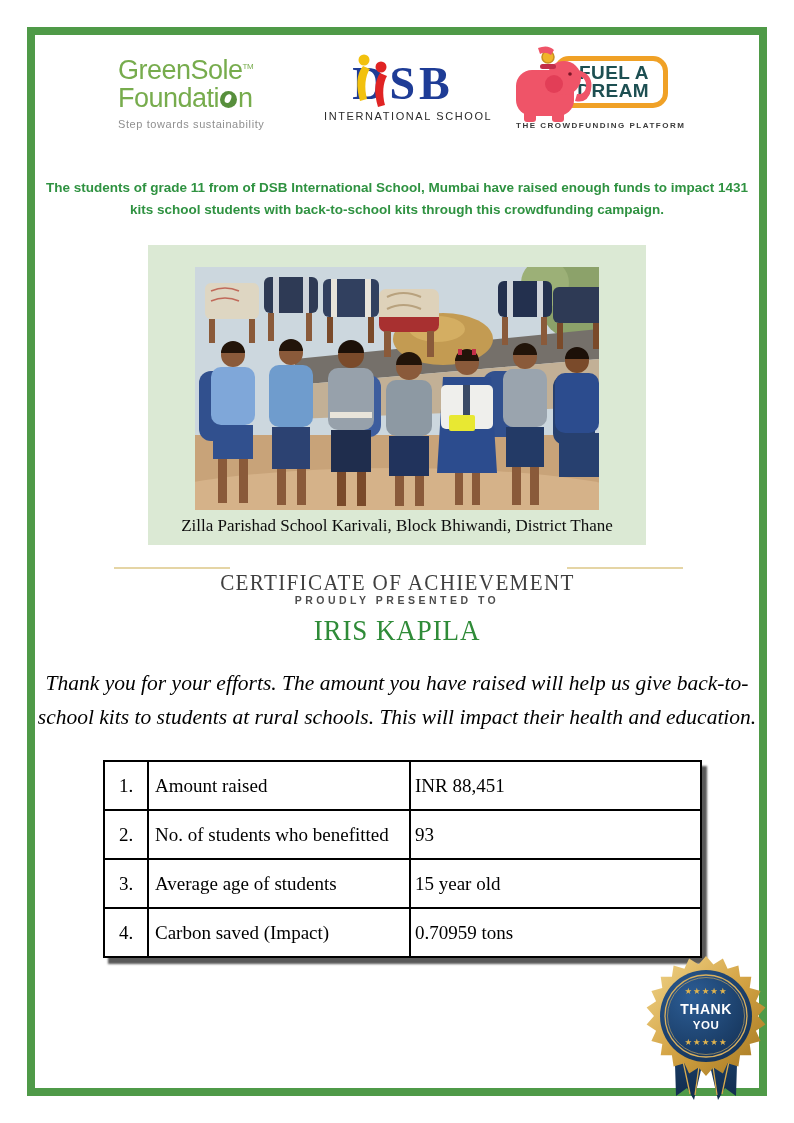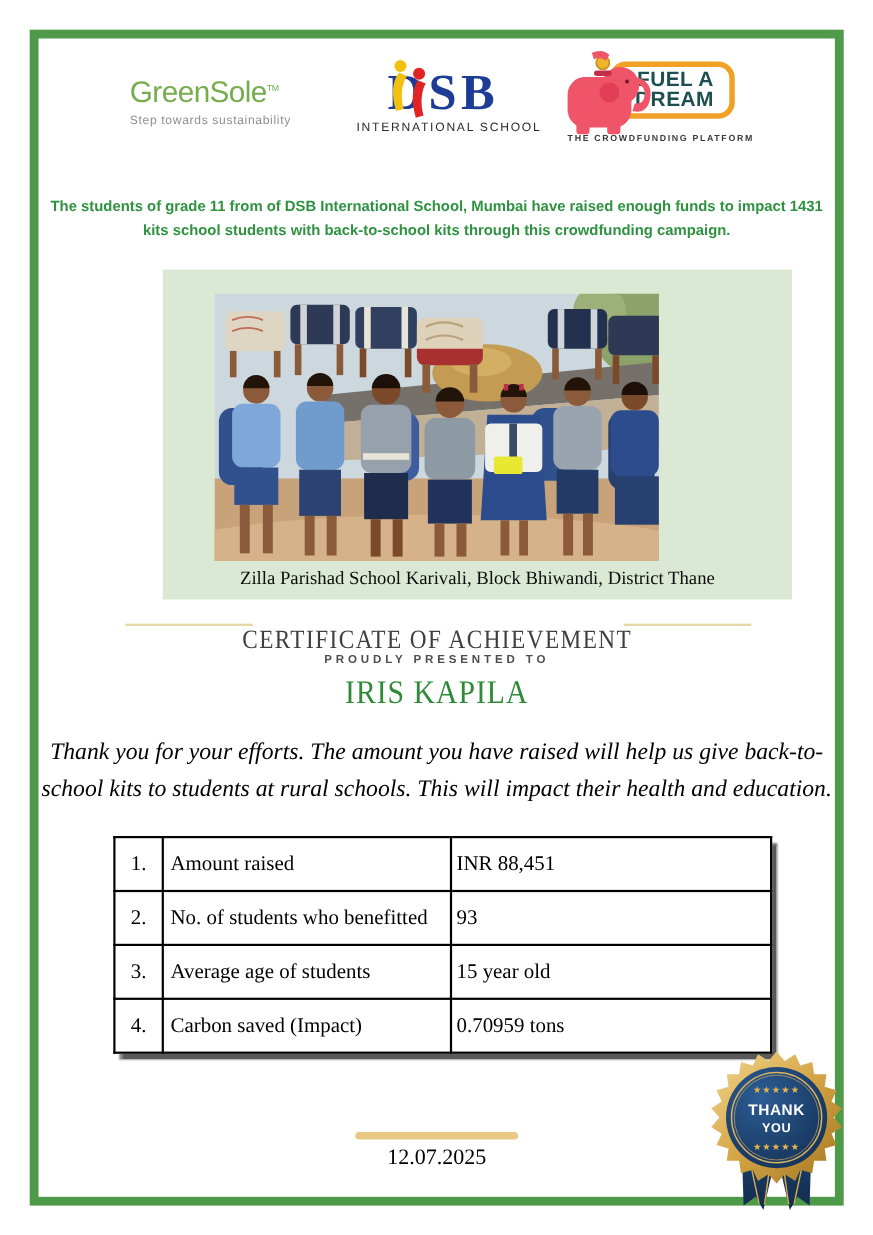--- a/index.html
+++ b/index.html
@@ -42,21 +42,21 @@
   .fad-tag{position:absolute;left:6px;top:77px;width:164px;font-size:8px;font-weight:bold;color:#3a3a3a;letter-spacing:1.5px;white-space:nowrap;}
 
   
   .intro{
     position:absolute;left:37px;top:177px;width:720px;text-align:center;
     font-family:"Liberation Sans",sans-serif;font-weight:bold;font-size:13.5px;
     color:#2f9241;line-height:1.6;
   }
 
   
-  .photo-box{position:absolute;left:148px;top:245px;width:572px;height:300px;background:#dbe9d4;}
+  .photo-box{position:absolute;left:148px;top:245px;width:498px;height:300px;background:#dbe9d4;}
   .photo{position:absolute;left:47px;top:22px;width:404px;height:243px;display:block;}
   .caption{position:absolute;left:0;right:0;top:271px;text-align:center;font-size:17px;color:#0d0d0d;}
 
   
   .title-row{position:absolute;left:0;top:553px;width:100%;text-align:center;}
   .cert-title{
     display:inline-block;font-size:24px;font-weight:400;color:#3f3f3f;
     letter-spacing:1.5px;transform:scaleX(0.88);transform-origin:center;
   }
   .rule{position:absolute;top:567px;width:116px;height:2px;background:#e5d5a5;}
@@ -98,20 +98,21 @@
 
 <div class="page">
   <div class="frame"></div>
 
   <div class="content">
 
     <header class="logos">
 
       <div class="gs-logo">
         <div class="gs-top"><span>GreenSole</span><sup class="gs-tm">TM</sup></div>
+        <div class="gs-bottom"><span>Foundati</span><span class="globe-o"></span><span>n</span></div>
         <div class="gs-tag">Step towards sustainability</div>
       </div>
 
       <div class="dsb-logo">
         <div class="dsb-top">
           <svg class="dsb-figs" viewBox="0 0 46 62">
             <circle cx="16" cy="7" r="5.5" fill="#f2c10e"></circle>
             <path d="M15 13 C8 21 8 34 12 48 L19 46 C16 35 17 23 22 16 Z" fill="#f2c10e"></path>
             <circle cx="33" cy="14" r="5.5" fill="#e02424"></circle>
             <path d="M32 20 C26 29 26 40 30 54 L37 52 C34 41 35 30 39 23 Z" fill="#e02424"></path>
@@ -299,24 +300,20 @@
           </tr>
           <tr>
             <td class="c-num">4.</td>
             <td class="c-label">Carbon saved (Impact)</td>
             <td class="c-value">0.70959 tons</td>
           </tr>
         </tbody>
       </table>
     </div>
 
-    <div class="date-area">
-      <div class="date-rule"></div>
-      <div class="date-text">12.07.2025</div>
-    </div>
 
   </div>
 
   <svg class="badge" viewBox="0 0 124 152">
     <defs>
       <linearGradient id="goldg" x1="0" y1="0" x2="1" y2="1">
         <stop offset="0" stop-color="#f2d890"></stop>
           <stop offset="0.5" stop-color="#d4a445"></stop>
           <stop offset="1" stop-color="#a2751e"></stop>
       </linearGradient>

